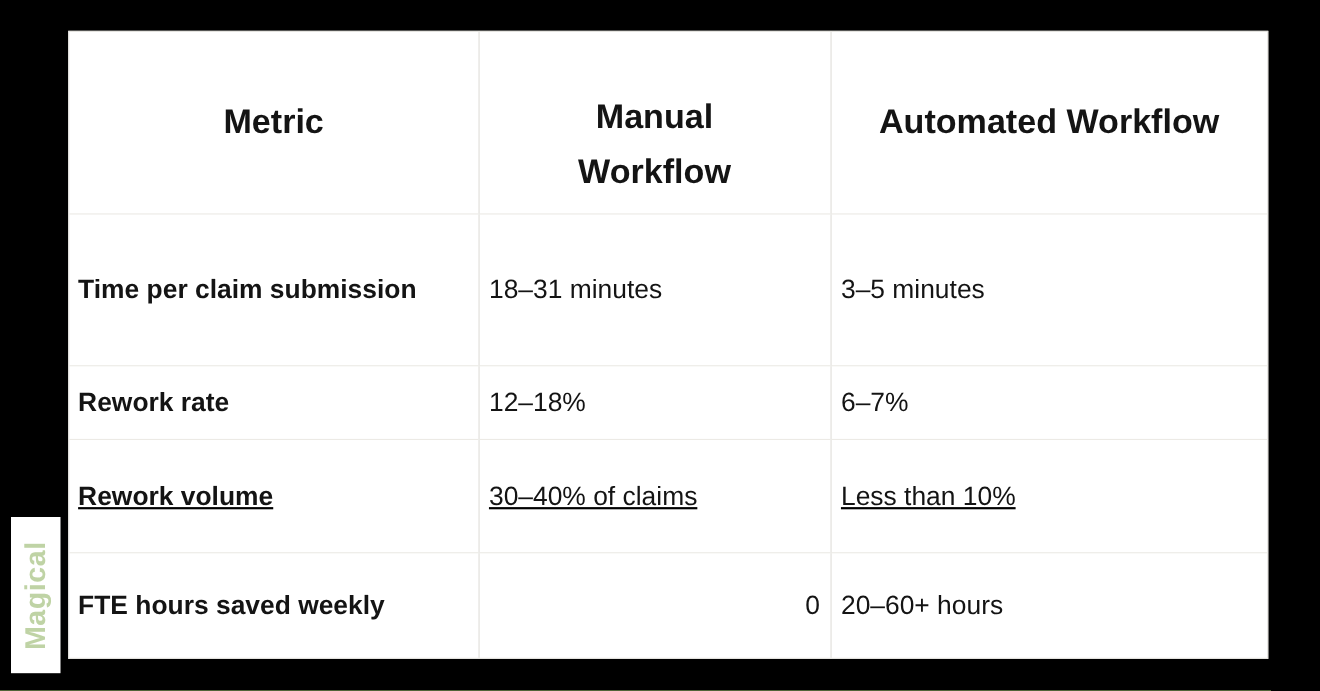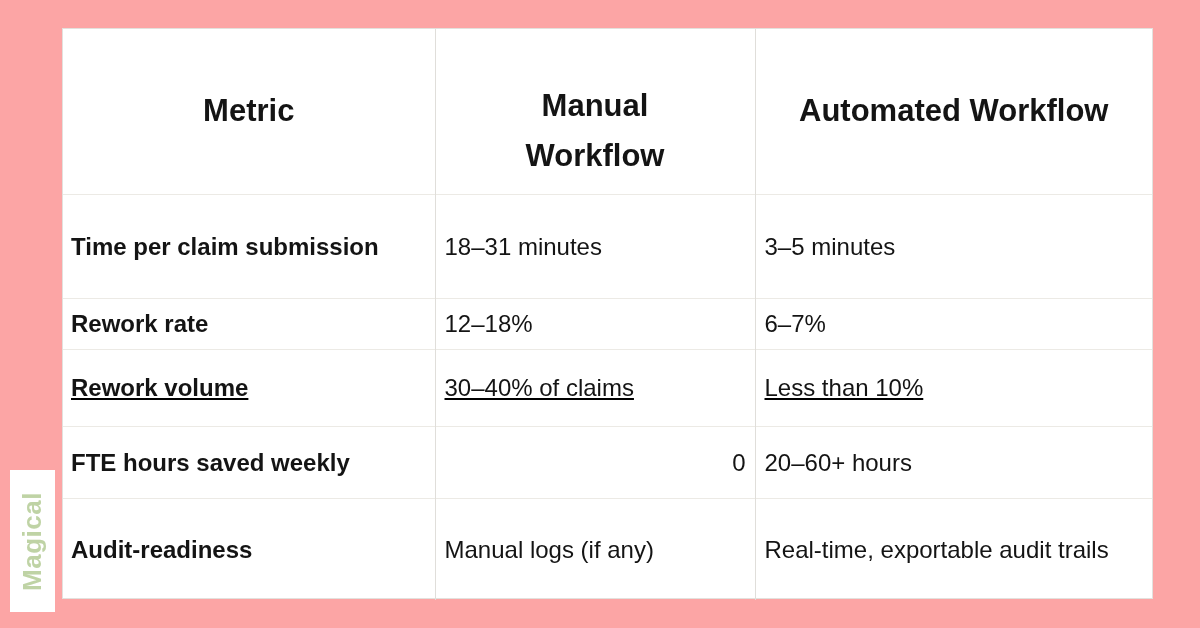--- a/index.html
+++ b/index.html
@@ -10,21 +10,21 @@
     width: 1200px;
     height: 628px;
     overflow: hidden;
     background: #bdfc72;
     font-family: "Liberation Sans", "DejaVu Sans", sans-serif;
     position: relative;
   }
   .canvas {
     position: absolute;
     inset: 0;
-    background: #fca5a5;
+    background: #000000;
   }
   .table-wrap {
     position: absolute;
     left: 62px;
     top: 28px;
     width: 1091px;
     height: 571px;
     background: #ffffff;
     border: 1px solid #e3e1dd;
     box-sizing: border-box;
@@ -138,25 +138,20 @@
         <tr>
           <td class="metric">Rework volume</td>
           <td>30–40% of claims</td>
           <td>Less than 10%</td>
         </tr>
         <tr>
           <td class="metric">FTE hours saved weekly</td>
           <td class="align-right">0</td>
           <td>20–60+ hours</td>
         </tr>
-        <tr>
-          <td class="metric">Audit-readiness</td>
-          <td>Manual logs (if any)</td>
-          <td>Real-time, exportable audit trails</td>
-        </tr>
       </tbody>
     </table>
   </div>
 
   <div class="watermark">
     <span class="wm-text">Magical</span>
   </div>
 
 </div>
 

